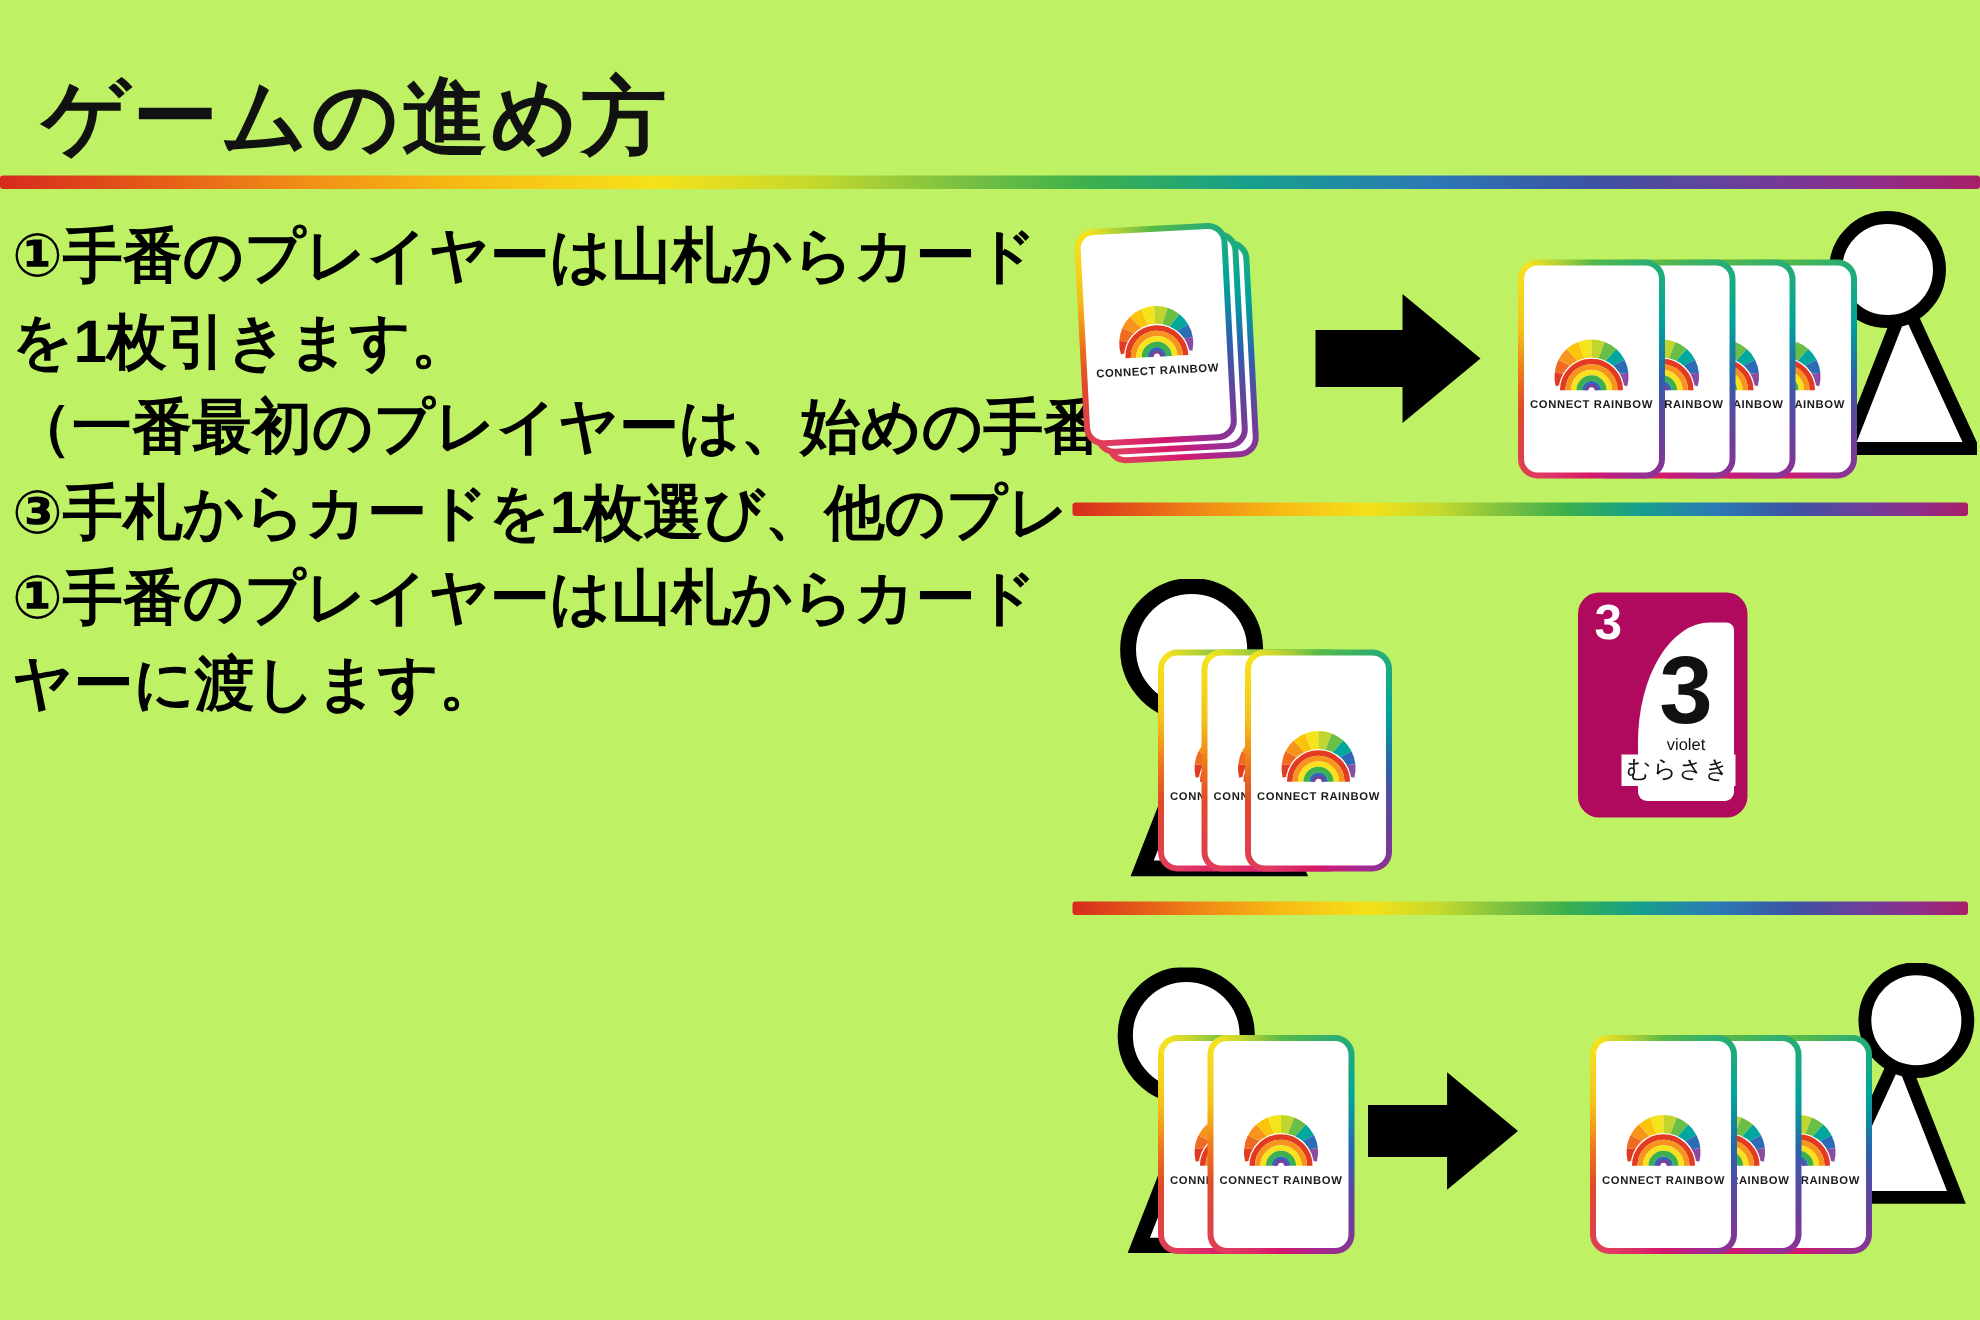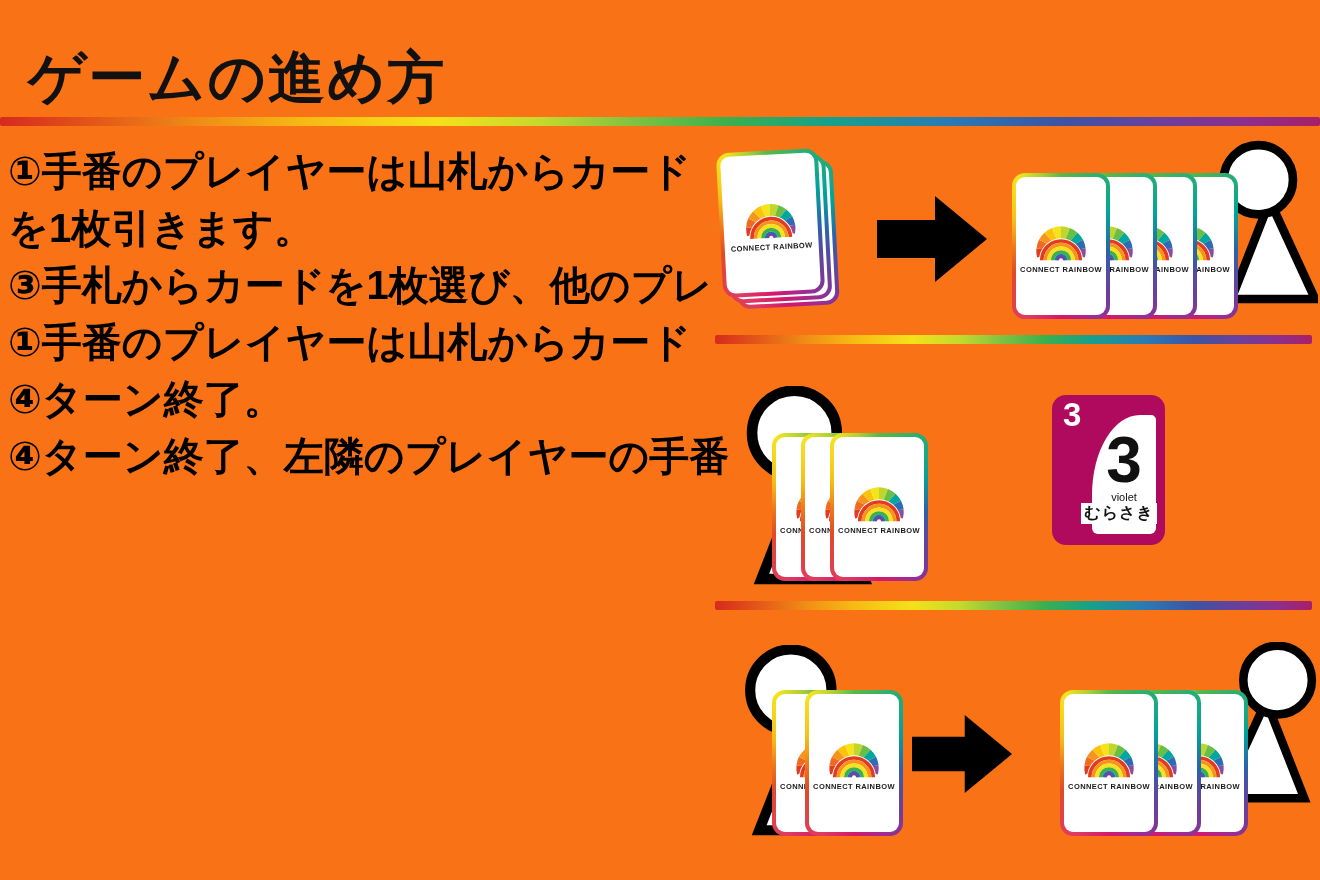--- a/index.html
+++ b/index.html
@@ -1,17 +1,17 @@
 <!DOCTYPE html>
 <html lang="ja"><head>
 <meta charset="utf-8">
 <style>
   html,body{margin:0;padding:0;background:#fff;}
   .page{
-    position:relative;width:1320px;height:880px;overflow:hidden;background:#f97316;
+    position:relative;width:1320px;height:880px;overflow:hidden;background:#bef264;
     font-family:"Liberation Sans","DejaVu Sans",sans-serif;color:#000;
   }
   
   .title{
     position:absolute;left:28px;top:40px;font-size:57px;font-weight:800;
     letter-spacing:2px;color:#111;white-space:nowrap;
   }
   .rainbow-line{
     position:absolute;height:9px;border-radius:2px;
     background:linear-gradient(90deg,#d62a1e 0%,#e55c18 8%,#f08c16 15%,#f7b914 23%,
@@ -50,21 +50,21 @@
     background:#b00a5e;
   }
   .violet-corner{position:absolute;left:11px;top:1px;font-size:33px;font-weight:800;color:#fff;}
   .violet-petal{
     position:absolute;right:9px;top:20px;width:64px;height:119px;background:#fff;
     border-radius:48px 5px 6px 6px / 80px 5px 6px 6px;
     display:flex;flex-direction:column;align-items:center;
   }
   .violet-big{font-size:64px;font-weight:800;line-height:.92;margin-top:16px;color:#111;}
   .violet-en{font-size:11px;font-weight:400;margin-top:1px;color:#111;}
-  .violet-ja{font-size:16px;font-weight:700;color:#111;background:#fff;padding:0 3px;
+  .violet-ja{font-size:16px;font-weight:400;color:#111;background:#fff;padding:0 3px;
     position:relative;left:-5px;white-space:nowrap;letter-spacing:1px;}
 </style>
 </head>
 <body>
 
 <svg width="0" height="0" style="position:absolute">
   <defs>
     <g id="rainbow-logo">
       <path d="M35,36 L8.9,43 A27,27 0 0 1 8.2,33.2 Z" fill="#e23b22"></path>
       <path d="M35,36 L8.2,33.2 A27,27 0 0 1 10.9,23.7 Z" fill="#ee6b21"></path>
@@ -93,24 +93,24 @@
 </svg>
 
 <div class="page">
 
   <div class="title">ゲームの進め方</div>
   <div class="rainbow-line line-top"></div>
 
   <div class="instructions">
     <div class="line">①手番のプレイヤーは山札からカード</div>
     <div class="line">を1枚引きます。</div>
+    <div class="line">（一番最初のプレイヤーは、始めの手番</div>
     <div class="line">③手札からカードを1枚選び、他のプレ</div>
     <div class="line">①手番のプレイヤーは山札からカード</div>
-    <div class="line">④ターン終了。</div>
-    <div class="line">④ターン終了、左隣のプレイヤーの手番</div>
+    <div class="line">ヤーに渡します。</div>
   </div>
 
   <div class="deck-group">
     <div class="game-card" style="left:14px;top:12px;z-index:1">
       <div class="card-face">
           <svg class="logo-svg" viewBox="0 0 70 50">
             <use href="#rainbow-logo"></use>
           </svg>
       <div class="brand">CONNECT RAINBOW</div>
         </div>

